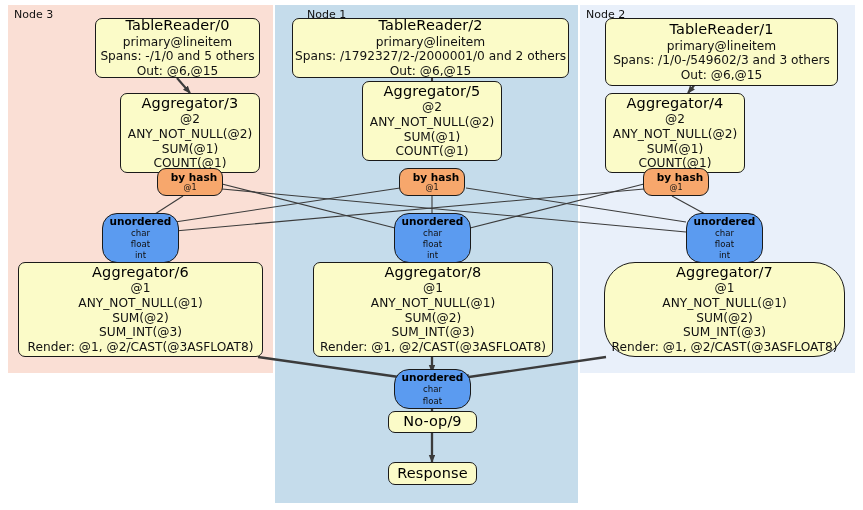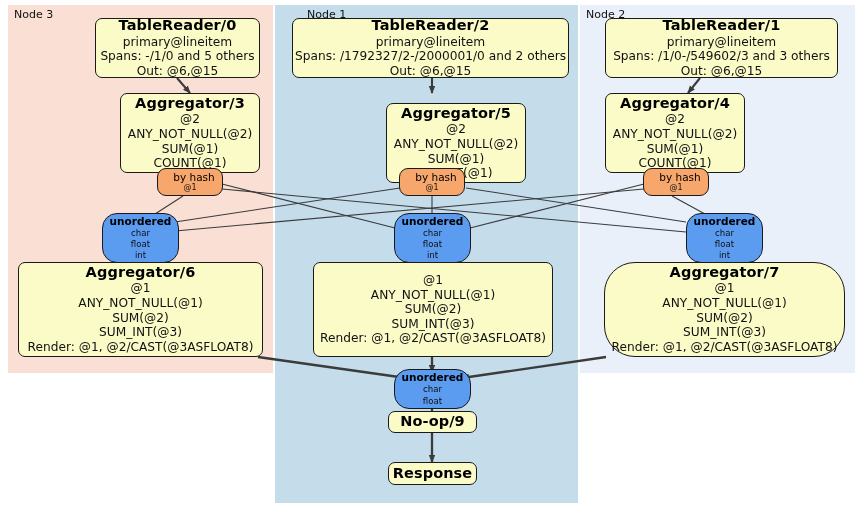--- a/index.html
+++ b/index.html
@@ -13,26 +13,26 @@
                font-family:"DejaVu Sans","Liberation Sans",sans-serif;}
 
   
   #edges{position:absolute;left:0;top:0;width:863px;height:510px;pointer-events:none;}
 
   
   .box{position:absolute;box-sizing:border-box;text-align:center;
        border:1.3px solid #1a1a1a;border-radius:7px;
        display:flex;flex-direction:column;justify-content:center;align-items:center;}
   .proc{background:#fbfbc8;}
-  .proc .t{font-weight:bold;font-size:14.5px;color:#000;letter-spacing:.1px;line-height:1.18;}
+  .proc .t{font-weight:normal;font-size:14.5px;color:#000;letter-spacing:.1px;line-height:1.18;}
   .proc .l{font-size:12.2px;color:#111;line-height:1.2;}
   .small-proc .t{font-size:14.5px;}
 
   .hash{background:#f7a76c;border:1.3px solid #1a1a1a;border-radius:9px;}
-  .hash .t{font-weight:normal;font-size:10.5px;color:#000;line-height:1.15;padding-left:8px;}
+  .hash .t{font-weight:bold;font-size:10.5px;color:#000;line-height:1.15;padding-left:8px;}
   .hash .l{font-size:8px;color:#111;line-height:1.2;}
 
   .unord{background:#5b9bf0;border:1.3px solid #1a1a1a;border-radius:15px;}
   .unord .t{font-weight:bold;font-size:10.5px;color:#000;line-height:1.25;}
   .unord .l{font-size:8.6px;color:#111;line-height:1.3;}
 </style>
 </head>
 <body>
 
 <div id="canvas">
@@ -88,36 +88,36 @@
     <div class="l">Out: @6,@15</div>
   </div>
 
   <div class="box proc" style="left:292px;top:18px;width:277px;height:60px;">
     <div class="t">TableReader/2</div>
     <div class="l">primary@lineitem</div>
     <div class="l">Spans: /1792327/2-/2000001/0 and 2 others</div>
     <div class="l">Out: @6,@15</div>
   </div>
 
-  <div class="box proc" style="left:605px;top:18px;width:233px;height:60px;">
+  <div class="box proc" style="left:605px;top:18px;width:233px;height:68px;">
     <div class="t">TableReader/1</div>
     <div class="l">primary@lineitem</div>
     <div class="l">Spans: /1/0-/549602/3 and 3 others</div>
     <div class="l">Out: @6,@15</div>
   </div>
 
   <div class="box proc" style="left:120px;top:93px;width:140px;height:80px;">
     <div class="t">Aggregator/3</div>
     <div class="l">@2</div>
     <div class="l">ANY_NOT_NULL(@2)</div>
     <div class="l">SUM(@1)</div>
     <div class="l">COUNT(@1)</div>
   </div>
 
-  <div class="box proc" style="left:362px;top:103px;width:140px;height:80px;margin-left:24px;">
+  <div class="box proc" style="left:362px;top:81px;width:140px;height:80px;">
     <div class="t">Aggregator/5</div>
     <div class="l">@2</div>
     <div class="l">ANY_NOT_NULL(@2)</div>
     <div class="l">SUM(@1)</div>
     <div class="l">COUNT(@1)</div>
   </div>
 
   <div class="box proc" style="left:605px;top:93px;width:140px;height:80px;">
     <div class="t">Aggregator/4</div>
     <div class="l">@2</div>
@@ -165,20 +165,21 @@
   <div class="box proc" style="left:18px;top:262px;width:245px;height:95px;">
     <div class="t">Aggregator/6</div>
     <div class="l">@1</div>
     <div class="l">ANY_NOT_NULL(@1)</div>
     <div class="l">SUM(@2)</div>
     <div class="l">SUM_INT(@3)</div>
     <div class="l">Render: @1, @2/CAST(@3ASFLOAT8)</div>
   </div>
 
   <div class="box proc" style="left:313px;top:262px;width:240px;height:95px;">
+    <div class="t">Aggregator/8</div>
     <div class="l">@1</div>
     <div class="l">ANY_NOT_NULL(@1)</div>
     <div class="l">SUM(@2)</div>
     <div class="l">SUM_INT(@3)</div>
     <div class="l">Render: @1, @2/CAST(@3ASFLOAT8)</div>
   </div>
 
   <div class="box proc" style="left:604px;top:262px;width:241px;height:95px;border-radius:31px;">
     <div class="t">Aggregator/7</div>
     <div class="l">@1</div>

